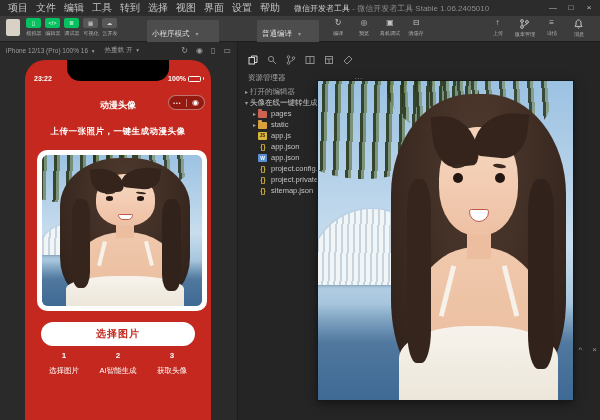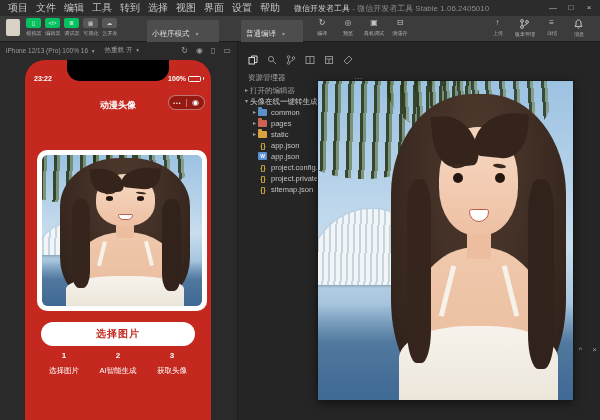--- a/index.html
+++ b/index.html
@@ -18,21 +18,21 @@
   
   .toolbar{height:26px;background:#3c3c3c;display:flex;align-items:flex-start;padding:2px 6px 0 6px;border-bottom:1px solid #1e1e1e;}
   .avatar{width:14px;height:17px;background:#d8d2c6;border-radius:2px;margin:1px 4px 0 0;flex:none;}
   .tbtn{width:19px;display:flex;flex-direction:column;align-items:center;flex:none;}
   .tbtn .ic{width:15px;height:10px;border-radius:2px;background:#07c160;color:#eafff2;font-size:5.5px;line-height:10px;text-align:center;overflow:hidden;}
   .tbtn.grey .ic{background:#575757;color:#cfcfcf;}
   .tbtn .lb,.act .lb{font-size:6px;color:#b0b0b0;white-space:nowrap;transform:scale(.85);margin-top:1px;}
   .dd{height:27px;background:#4d4d4d;border-radius:2px;font-size:7.5px;color:#ddd;display:flex;align-items:center;padding:12px 5px;margin-top:2px;white-space:nowrap;}
   .dd .caret{color:#999;margin-left:6px;font-size:6px;}
   .dd.mode{width:72px;margin-left:28px;}
-  .dd.compile{width:62px;margin-left:22px;}
+  .dd.compile{width:62px;margin-left:38px;}
   .acts{display:flex;margin-left:6px;}
   .act{width:26px;display:flex;flex-direction:column;align-items:center;flex:none;}
   .act .ic{font-size:8px;line-height:10px;color:#c4c4c4;height:10px;}
   .racts{display:flex;margin-left:auto;margin-right:2px;}
   .racts .act{width:27px;}
   .act svg{display:block;margin-top:1px;}
 
   
   .main{position:relative;height:378px;background:#252526;overflow:hidden;}
 
@@ -63,21 +63,21 @@
   .step{flex:1;text-align:center;color:#fff;}
   .step .num{font-size:8px;font-weight:bold;margin-bottom:6px;}
   .step .slb{font-size:7.5px;}
 
   
   .editorcol{position:absolute;left:239px;top:9px;width:131px;height:100%;overflow:hidden;}
   .actbar{height:18px;display:flex;align-items:center;gap:9px;padding:0 9px;}
   .actbar svg{flex:none;}
   .exp-head{display:flex;align-items:center;font-size:7.5px;color:#a8a8a8;padding:4px 8px 3px 9px;}
   .exp-head .more{margin-left:auto;color:#8a8a8a;font-size:8px;}
-  .exp-row{display:flex;align-items:flex-start;height:11px;font-size:7.5px;color:#9c9c9c;padding-left:4px;white-space:nowrap;}
+  .exp-row{display:flex;align-items:center;height:11px;font-size:7.5px;color:#9c9c9c;padding-left:4px;white-space:nowrap;}
   .exp-row .chev{width:7px;font-size:6px;color:#9c9c9c;text-align:center;flex:none;}
   .exp-root{color:#cecece;}
   .filelist .exp-row{padding-left:12px;color:#c3c3c3;}
   .chev.folder::before{content:"▸";}
   .chev.file::before{content:"";}
   .fi{width:9px;height:8px;margin-right:4px;position:relative;flex:none;display:flex;align-items:center;justify-content:center;}
   .fi.folder-blue,.fi.folder-red,.fi.folder-yellow{height:7px;border-radius:1px;margin-top:1px;}
   .fi.folder-blue{background:#5d8fc9;}
   .fi.folder-red{background:#cf6352;}
   .fi.folder-yellow{background:#d9a23f;}
@@ -262,20 +262,21 @@
             <span class="batt-tip"></span>
           </span>
         </div>
         <div class="notch"></div>
         <div class="navbar">动漫头像</div>
         <div class="capsule">
           <span class="dots">•••</span>
           <span class="divider"></span>
           <span class="target">◉</span>
         </div>
+        <div class="headline">上传一张照片，一键生成动漫头像</div>
 
         <div class="card">
           <div class="portrait v-anime">
             <div class="pt-sky"></div>
             <div class="pt-sea"></div>
             <div class="pt-dome"></div>
             <div class="pt-palm-a"></div>
             <div class="pt-palm-b"></div>
             <div class="pt-girl">
               <div class="pt-hair"></div>
@@ -359,38 +360,38 @@
         <span class="chev folder"></span>
         <span>打开的编辑器</span>
       </div>
       <div class="exp-row exp-root">
         <span class="chev">▾</span>
         <span>头像在线一键转生成动漫...</span>
       </div>
 
       <div class="filelist">
 
-          <div class="exp-row">
-            <span class="chev folder"></span>
-            <span class="fi folder-blue"></span>
-            <span>common</span>
-          </div>
 
           <div class="exp-row">
             <span class="chev folder"></span>
             <span class="fi folder-red"></span>
             <span>pages</span>
           </div>
 
           <div class="exp-row">
             <span class="chev folder"></span>
             <span class="fi folder-yellow"></span>
             <span>static</span>
           </div>
 
+          <div class="exp-row">
+            <span class="chev file"></span>
+            <span class="fi js"></span>
+            <span>app.js</span>
+          </div>
 
           <div class="exp-row">
             <span class="chev file"></span>
             <span class="fi json"></span>
             <span>app.json</span>
           </div>
 
           <div class="exp-row">
             <span class="chev file"></span>
             <span class="fi wxss"></span>

